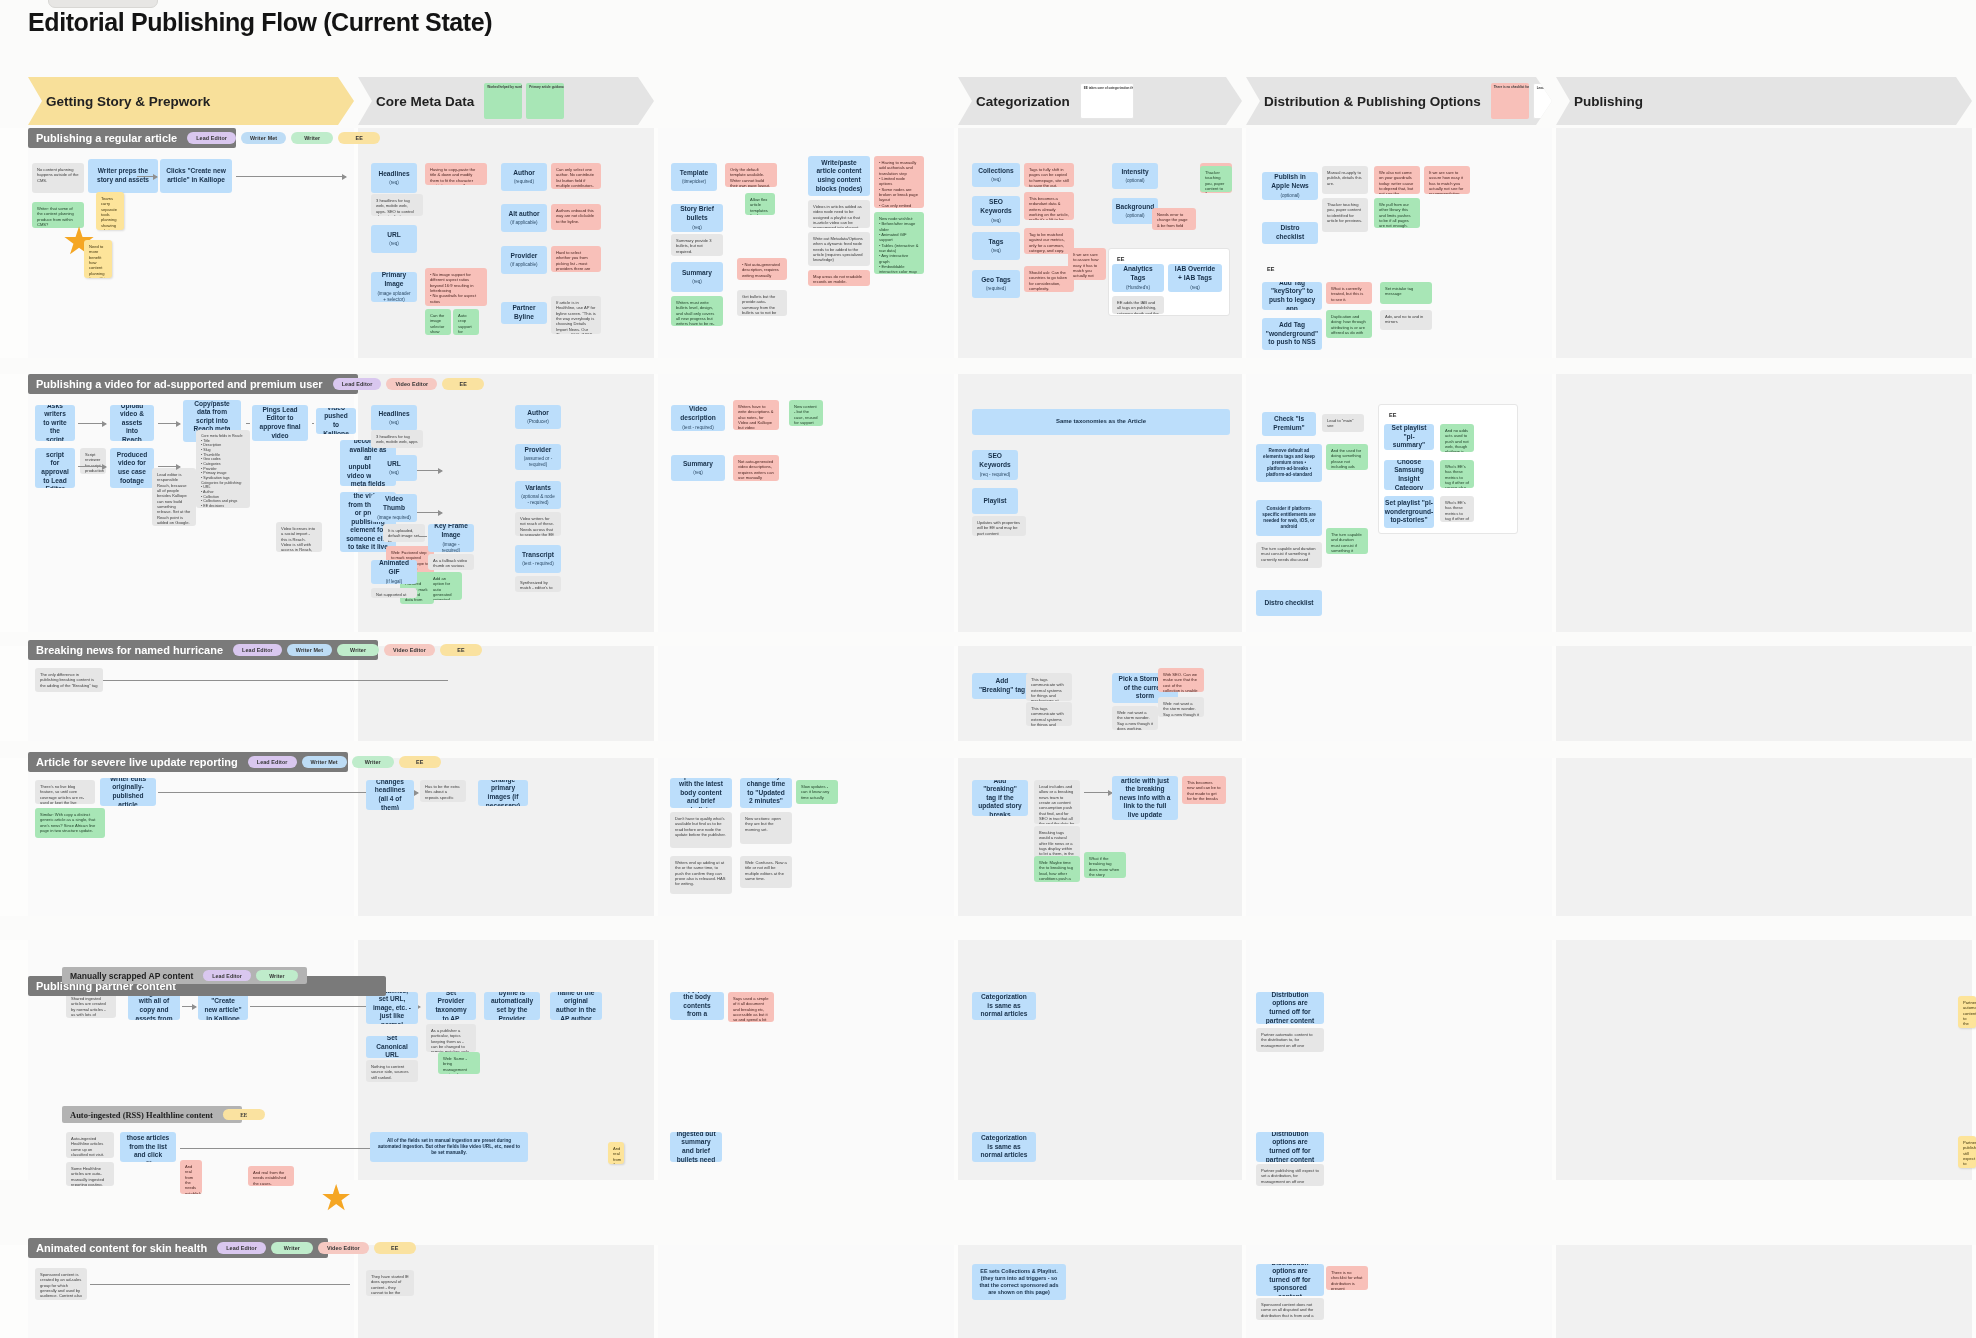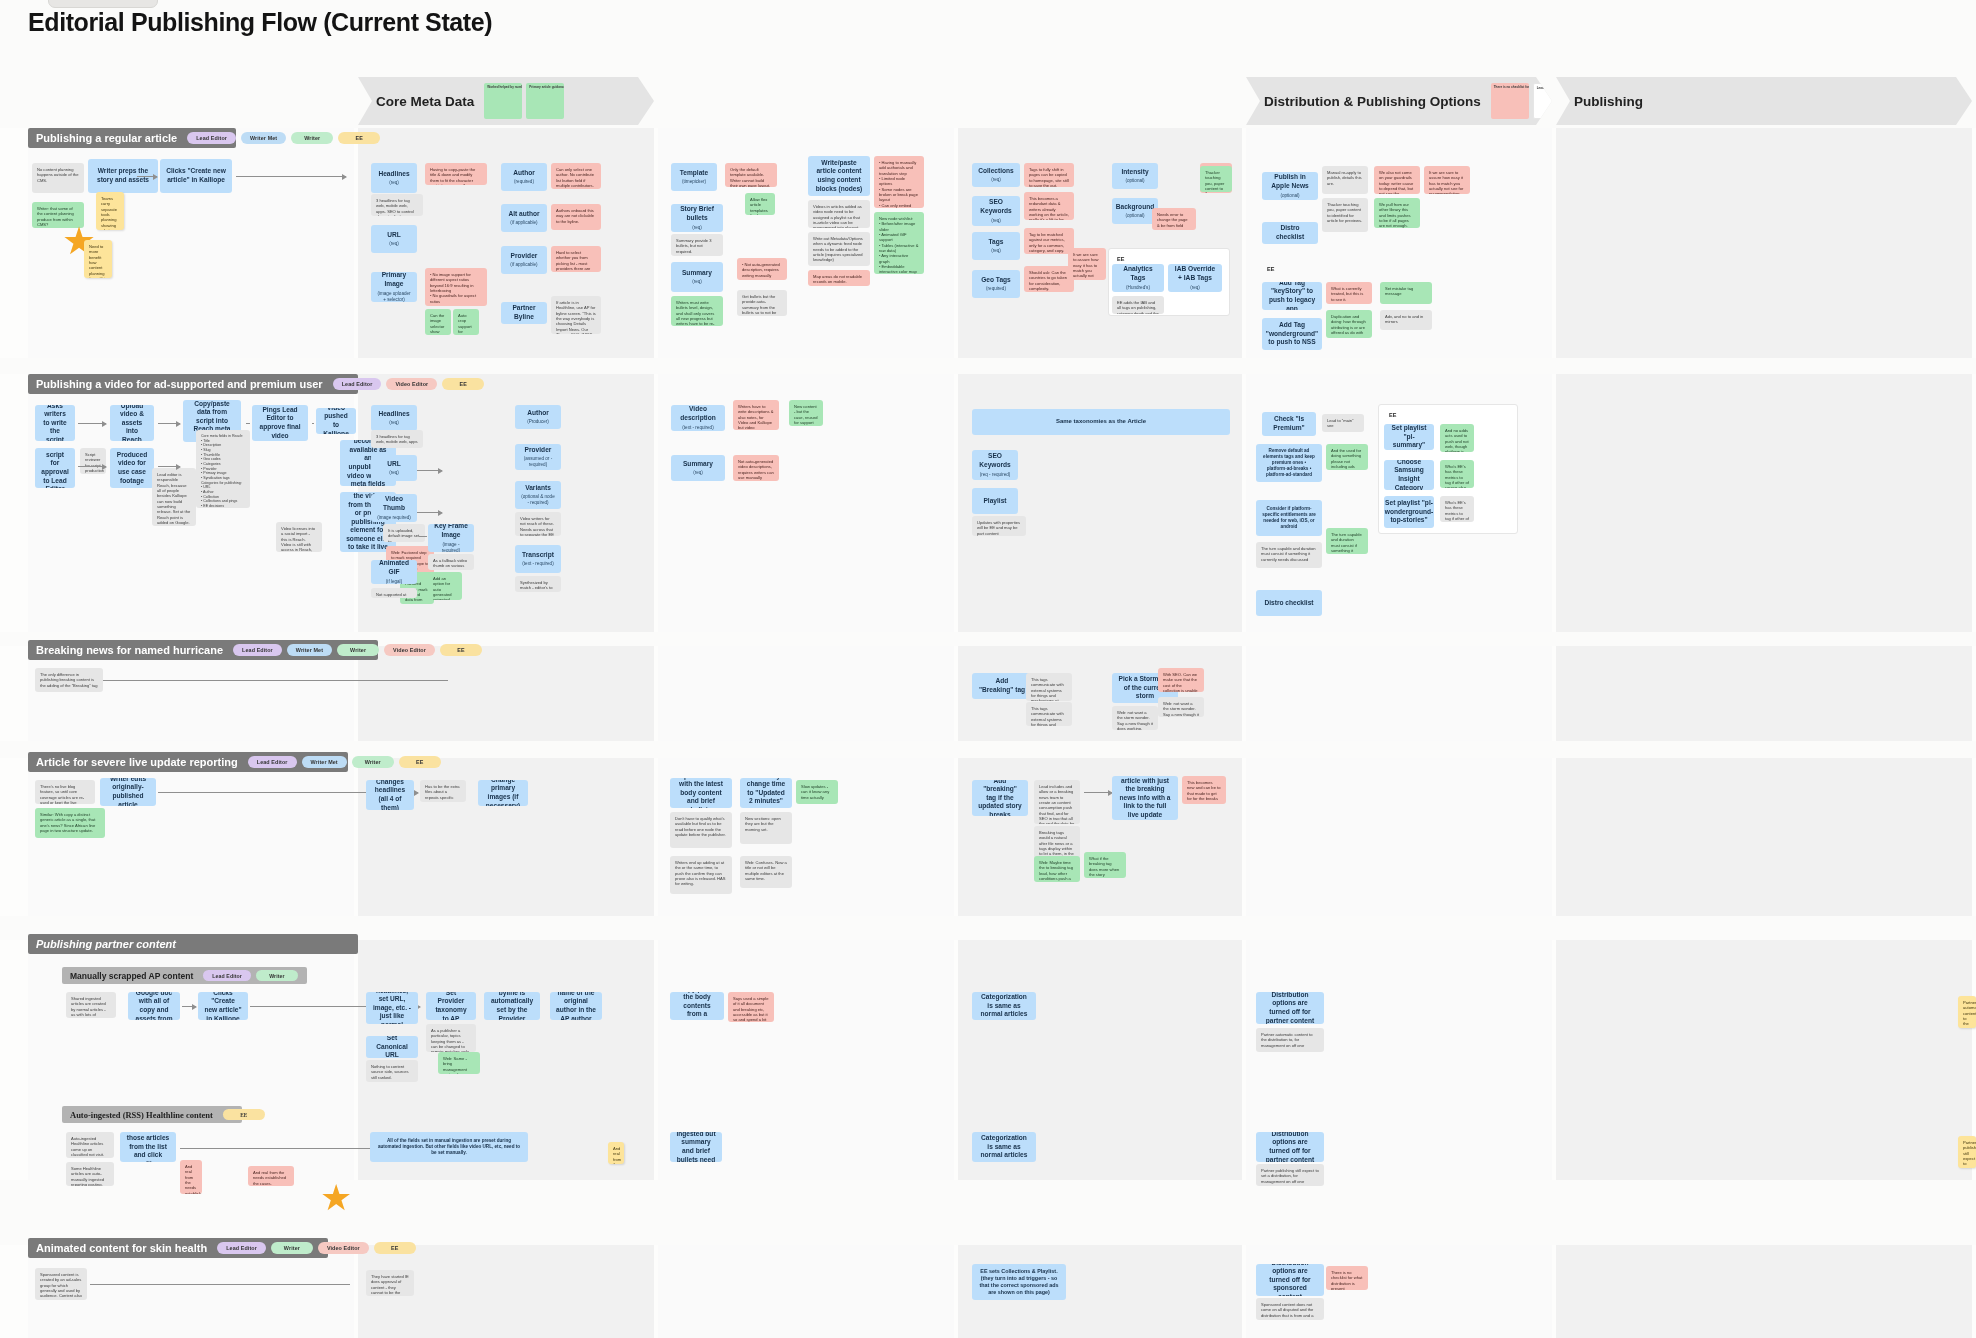--- a/index.html
+++ b/index.html
@@ -104,25 +104,34 @@
   
   .star { position:absolute; color:#f5a623; line-height:1; }
 </style>
 </head>
 <body>
 
 <div id="top-tab"></div>
 <div id="board-title">Editorial Publishing Flow (Current State)</div>
 
 <div id="phase-band">
+    <div class="phase" style="left: 28px; width: 326px; background: rgb(248, 224, 154); clip-path: polygon(0px 0px, calc(100% - 16px) 0px, 100% 50%, calc(100% - 16px) 100%, 0px 100%, 14px 50%);">
+      <span class="plabel">Getting Story &amp; Prepwork</span>
+    </div>
     <div class="phase" style="left: 358px; width: 296px; background: rgb(228, 228, 228); clip-path: polygon(0px 0px, calc(100% - 16px) 0px, 100% 50%, calc(100% - 16px) 100%, 0px 100%, 14px 50%);">
       <span class="plabel">Core Meta Data</span>
       <div class="phase-notes">
         <div class="phase-note" style="background: rgb(168, 230, 182);">Worked helped by number of fields into tags</div>
         <div class="phase-note" style="background: rgb(168, 230, 182);">Primary article guidance &amp; categories</div>
+      </div>
+    </div>
+    <div class="phase" style="left: 958px; width: 284px; background: rgb(228, 228, 228); clip-path: polygon(0px 0px, calc(100% - 16px) 0px, 100% 50%, calc(100% - 16px) 100%, 0px 100%, 14px 50%);">
+      <span class="plabel">Categorization</span>
+      <div class="phase-notes">
+        <div class="phase-note wide" style="background: rgb(255, 255, 255); border: 1px solid rgb(230, 230, 230);">EE takes care of categorization that has to be with a sodium brain first bucket. On form, SEO backup, cost all-it-is pushed.</div>
       </div>
     </div>
     <div class="phase" style="left: 1246px; width: 306px; background: rgb(228, 228, 228); clip-path: polygon(0px 0px, calc(100% - 16px) 0px, 100% 50%, calc(100% - 16px) 100%, 0px 100%, 14px 50%);">
       <span class="plabel">Distribution &amp; Publishing Options</span>
       <div class="phase-notes">
         <div class="phase-note" style="background: rgb(248, 192, 185);">There is no checklist for which distribution options are set and when</div>
         <div class="phase-note wide" style="background: rgb(255, 255, 255); border: 1px solid rgb(230, 230, 230);">Lead editor and EE pick more distribution options as they see it at the end</div>
         <div class="phase-note" style="background: rgb(168, 230, 182);">eGallea: Can distribution option selection be unified and modernized?</div>
       </div>
     </div>
@@ -551,21 +560,21 @@
       <div>Create a short article with just the breaking news info with a link to the full live update article</div>
     </div>
     <div class="card pain" style="left: 1182px; top: 776px; width: 44px; height: 28px; white-space: pre-wrap;">This becomes new and can be to that made to get for for the breaks</div>
     <div class="laneband" style="left: 0px; top: 940px; width: 1976px; height: 240px; background: rgb(253, 253, 252);"></div>
     <div class="lanecol" style="left: 28px; top: 940px; width: 326px; height: 240px; background: rgb(250, 250, 250); position: absolute;"></div>
     <div class="lanecol" style="left: 358px; top: 940px; width: 296px; height: 240px; background: rgb(241, 241, 241); position: absolute;"></div>
     <div class="lanecol" style="left: 658px; top: 940px; width: 296px; height: 240px; background: rgb(250, 250, 250); position: absolute;"></div>
     <div class="lanecol" style="left: 958px; top: 940px; width: 284px; height: 240px; background: rgb(241, 241, 241); position: absolute;"></div>
     <div class="lanecol" style="left: 1246px; top: 940px; width: 306px; height: 240px; background: rgb(250, 250, 250); position: absolute;"></div>
     <div class="lanecol" style="left: 1556px; top: 940px; width: 416px; height: 240px; background: rgb(241, 241, 241); position: absolute;"></div>
-    <div class="rowbar" style="left: 28px; top: 934px; width: 330px; font-style: italic;">
+    <div class="rowbar" style="left: 28px; top: 976px; width: 358px;">
       <span>Publishing partner content</span>
     </div>
     <div class="rowbar sub" style="left: 62px; top: 967px; width: 245px;">
       <span>Manually scrapped AP content</span>
       <div class="badges">
         <div class="badge" style="background: rgb(217, 199, 239);">Lead Editor</div>
         <div class="badge" style="background: rgb(191, 236, 203);">Writer</div>
       </div>
     </div>
     <div class="rowbar sub" style="left: 62px; top: 1106px; width: 180px; font-family: Liberation Serif, serif;">

